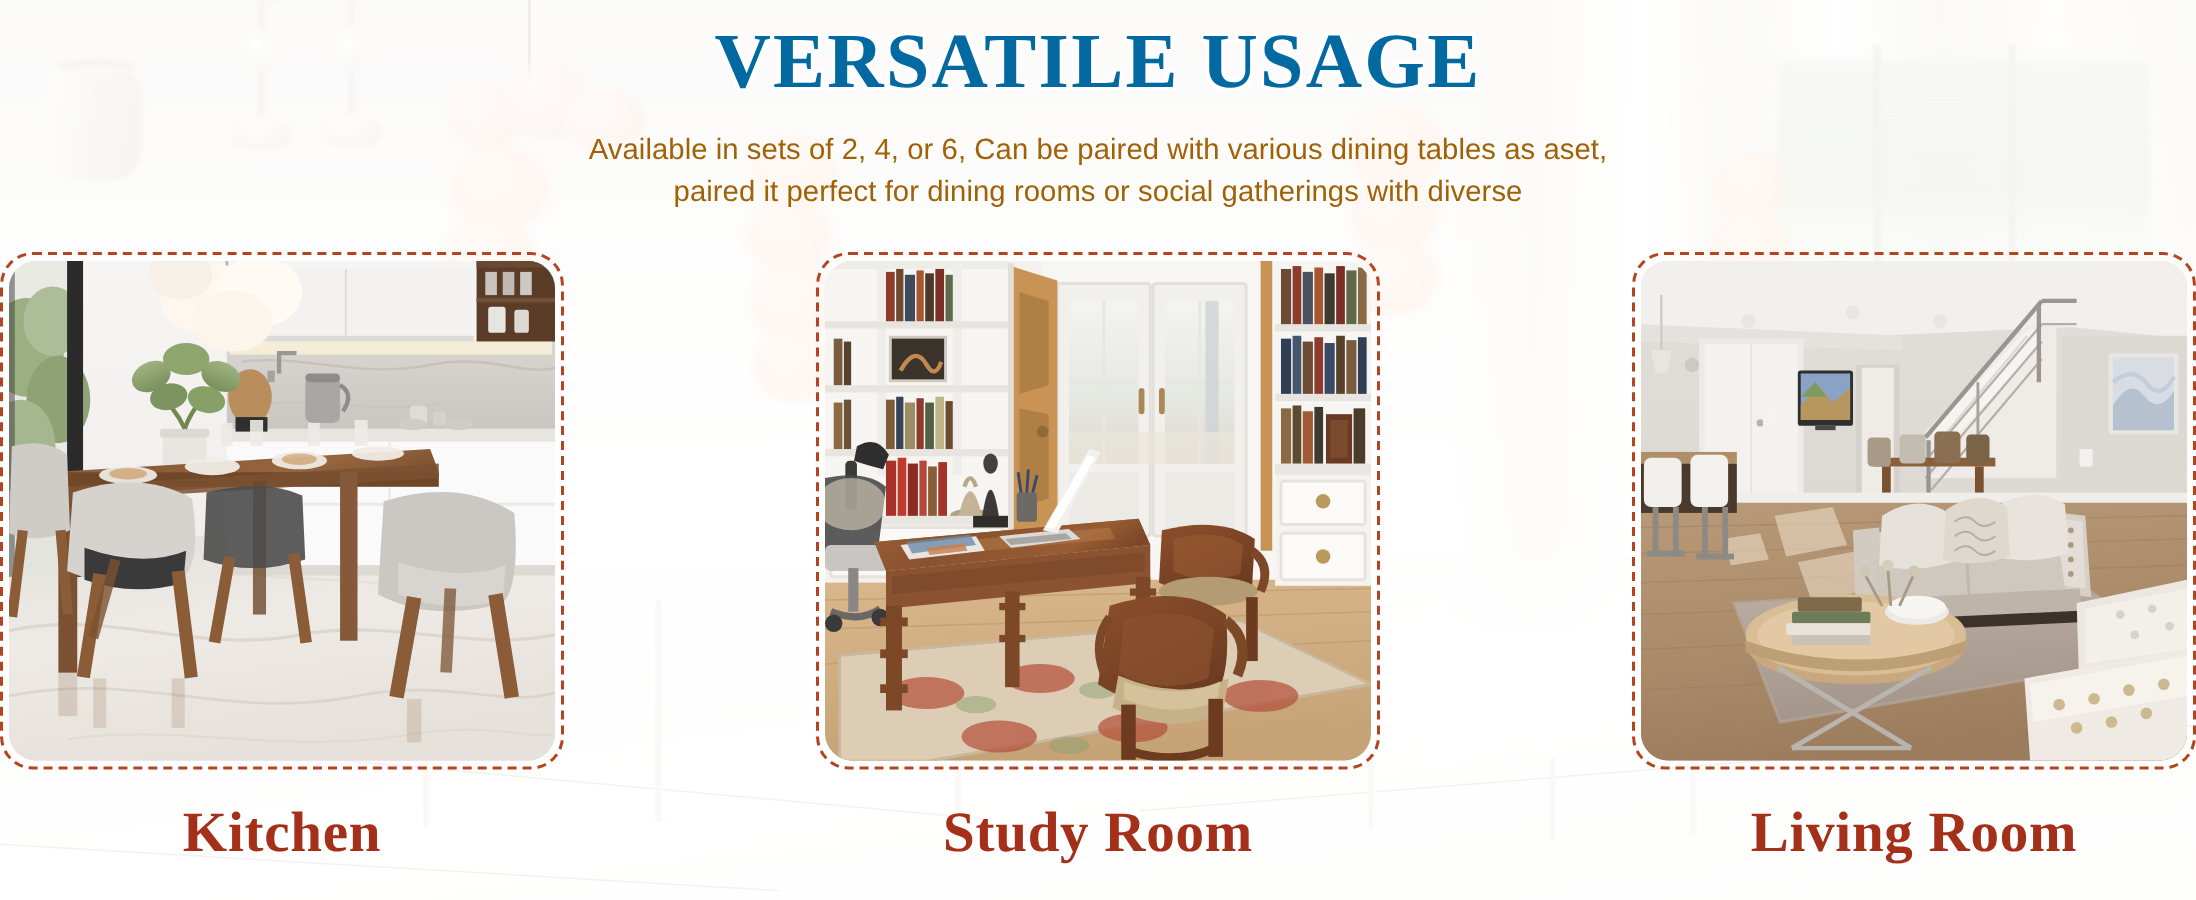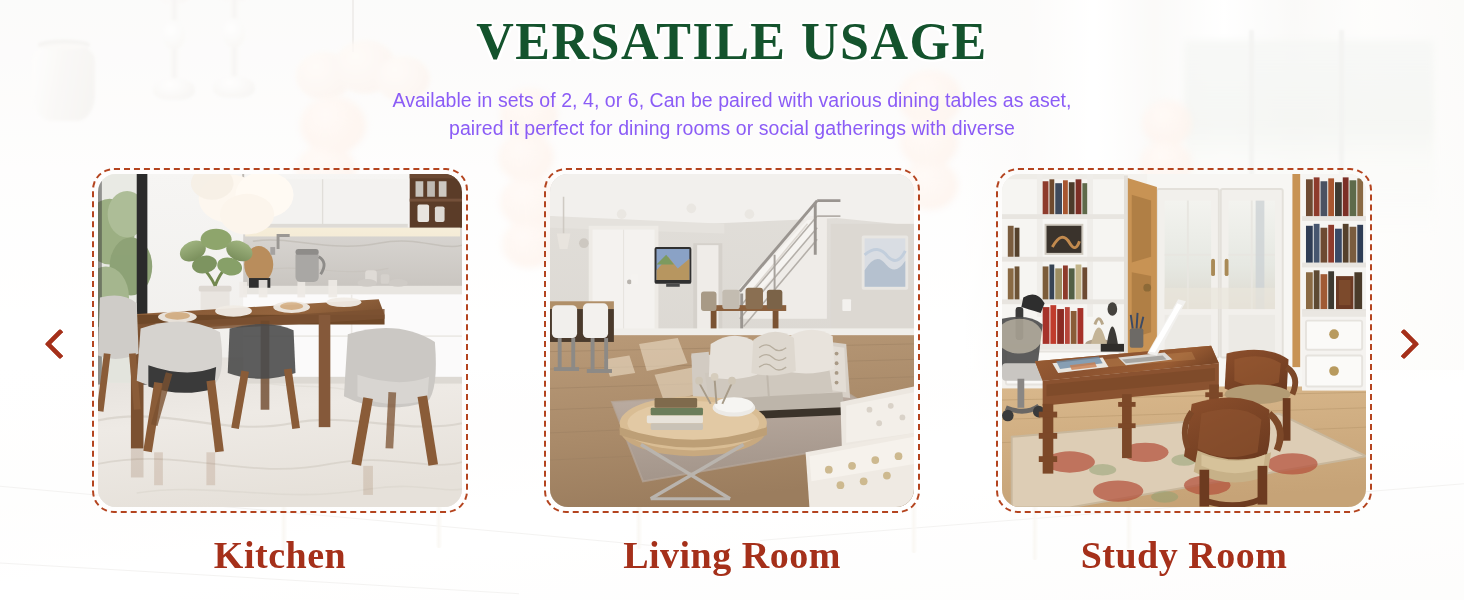--- a/index.html
+++ b/index.html
@@ -209,48 +209,48 @@
   }
 
   .headline {
     position: absolute;
     top: 16px; left: 0; right: 0;
     text-align: center;
     font-family: "Liberation Serif", serif;
     font-weight: bold;
     font-size: 52px;
     letter-spacing: 1.5px;
-    color: #14532d;
+    color: #0369a1;
     text-shadow:
       0 0 3px #fff, 0 0 3px #fff, 0 0 6px #fff,
       2px 2px 0 rgba(255,255,255,.95),
       -2px 2px 0 rgba(255,255,255,.95),
       2px -2px 0 rgba(255,255,255,.9),
       -2px -2px 0 rgba(255,255,255,.9);
     line-height: 1;
   }
 
   .subtitle {
     position: absolute;
     top: 86px; left: 0; right: 0;
     text-align: center;
     font-size: 19.5px;
     line-height: 28px;
-    color: #8b5cf6;
+    color: #a16207;
     letter-spacing: .05px;
   }
   .subtitle span { display: block; }
 
   
   .cards {
     position: absolute;
     top: 168px;
     left: 0; right: 0;
     display: flex;
-    justify-content: center;
+    justify-content: space-between;
     gap: 76px;
   }
 
   .card { width: 376px; }
 
   .card-frame {
     width: 376px;
     height: 345px;
     border: 2px dashed #B4441F;
     border-radius: 22px;
@@ -545,239 +545,20 @@
           </g>
         </svg>
       </div>
       <div class="card-caption">Kitchen</div>
     </div>
 
     <div class="card">
       <div class="card-frame">
         <svg class="card-photo" viewBox="0 0 376 345" preserveAspectRatio="xMidYMid slice">
           <defs>
-            <linearGradient id="l-wall" x1="0" y1="0" x2="0" y2="1">
-              <stop offset="0%" stop-color="#e2dfda"></stop>
-              <stop offset="100%" stop-color="#d6d2cc"></stop>
-            </linearGradient>
-            <linearGradient id="l-floor" x1="0" y1="0" x2="0.25" y2="1">
-              <stop offset="0%" stop-color="#b99a78"></stop>
-              <stop offset="60%" stop-color="#a98a69"></stop>
-              <stop offset="100%" stop-color="#9b7d5e"></stop>
-            </linearGradient>
-            <linearGradient id="l-rug" x1="0" y1="0" x2="0.2" y2="1">
-              <stop offset="0%" stop-color="#bdaea3"></stop>
-              <stop offset="100%" stop-color="#a3958a"></stop>
-            </linearGradient>
-            <linearGradient id="l-sofa" x1="0" y1="0" x2="0" y2="1">
-              <stop offset="0%" stop-color="#ded8d0"></stop>
-              <stop offset="100%" stop-color="#c9c2b8"></stop>
-            </linearGradient>
-          </defs>
-
-          <rect width="376" height="345" fill="url(#l-wall)"></rect>
-
-          <path d="M0 0 H376 V54 L296 46 L70 56 L0 44 Z" fill="#f2f0ed"></path>
-          <circle cx="74" cy="42" r="5" fill="#eae7e2"></circle>
-          <circle cx="146" cy="36" r="5" fill="#eae7e2"></circle>
-          <circle cx="206" cy="42" r="5" fill="#eae7e2"></circle>
-
-          <path d="M0 44 L180 52 L180 62 L0 56 Z" fill="#e5e2dd"></path>
-
-          <rect x="40" y="54" width="72" height="110" fill="#eeebe6"></rect>
-          <rect x="44" y="58" width="64" height="104" fill="#f4f2ef"></rect>
-          <line x1="76" y1="58" x2="76" y2="162" stroke="#e5e2dd" stroke-width="1"></line>
-          <circle cx="82" cy="112" r="2.5" fill="#b8b4ae"></circle>
-
-          <rect x="84" y="104" width="7" height="10" fill="#f5f3f0"></rect>
-
-          <line x1="14" y1="24" x2="14" y2="62" stroke="#cfcac3" stroke-width="1.6"></line>
-          <path d="M7 62 h14 l-3 16 h-8 Z" fill="#e8e4de"></path>
-          <circle cx="35" cy="72" r="5" fill="#cdc8c1"></circle>
-
-          <rect x="108" y="76" width="38" height="38" rx="2" fill="#2f2f2f"></rect>
-          <rect x="110" y="78" width="34" height="32" fill="#8aa2c6"></rect>
-          <path d="M110 100 L122 86 L132 98 L144 88 V110 H110 Z" fill="#b79660"></path>
-          <path d="M110 94 L120 84 L128 94 Z" fill="#7d9a5f"></path>
-          <rect x="120" y="114" width="14" height="3" fill="#4a4a4a"></rect>
-
-          <rect x="148" y="72" width="30" height="96" fill="#d5d1cb"></rect>
-          <rect x="152" y="74" width="22" height="92" fill="#efece8"></rect>
-
-          <rect x="290" y="52" width="86" height="190" fill="#dcd8d2"></rect>
-
-          <rect x="322" y="64" width="48" height="56" rx="2" fill="#e8e6e2"></rect>
-          <rect x="325" y="67" width="42" height="50" fill="#d9dde3"></rect>
-          <path d="M325 100 q12 -20 22 -6 q10 12 20 -4 v27 h-42 Z" fill="#aebccb" opacity=".85"></path>
-          <path d="M325 84 q14 -12 24 2 q10 10 18 -6" stroke="#c2cedc" stroke-width="3" fill="none"></path>
-
-          <rect x="302" y="130" width="9" height="12" rx="1" fill="#f3f1ee"></rect>
-
-          <g>
-            <path d="M196 118 L266 44 L286 44 L286 150 L196 150 Z" fill="#efece8"></path>
-
-            <path d="M200 118 L266 48 L276 48 L276 58 L214 124 Z" fill="#f6f4f1"></path>
-            <g stroke="#ded9d3" stroke-width="1.6">
-              <line x1="206" y1="124" x2="216" y2="112"></line>
-              <line x1="216" y1="112" x2="226" y2="100"></line>
-              <line x1="226" y1="100" x2="236" y2="88"></line>
-              <line x1="236" y1="88" x2="246" y2="76"></line>
-              <line x1="246" y1="76" x2="256" y2="64"></line>
-              <line x1="256" y1="64" x2="266" y2="52"></line>
-            </g>
-
-            <line x1="196" y1="122" x2="276" y2="28" stroke="#9a9590" stroke-width="3"></line>
-            <line x1="196" y1="138" x2="276" y2="44" stroke="#b4afa9" stroke-width="1.6"></line>
-            <line x1="196" y1="150" x2="276" y2="56" stroke="#b4afa9" stroke-width="1.6"></line>
-            <line x1="200" y1="158" x2="276" y2="68" stroke="#b4afa9" stroke-width="1.6"></line>
-            <line x1="198" y1="124" x2="198" y2="166" stroke="#9a9590" stroke-width="3"></line>
-            <line x1="232" y1="84" x2="232" y2="132" stroke="#a8a39d" stroke-width="2"></line>
-            <line x1="274" y1="30" x2="274" y2="84" stroke="#9a9590" stroke-width="3"></line>
-
-            <line x1="276" y1="28" x2="300" y2="28" stroke="#9a9590" stroke-width="3"></line>
-            <line x1="276" y1="44" x2="300" y2="44" stroke="#b4afa9" stroke-width="1.6"></line>
-          </g>
-
-          <g>
-            <rect x="160" y="136" width="84" height="6" fill="#8a5f3c"></rect>
-            <rect x="166" y="142" width="6" height="26" fill="#7a5232"></rect>
-            <rect x="230" y="142" width="6" height="24" fill="#7a5232"></rect>
-            <rect x="178" y="120" width="18" height="20" rx="3" fill="#c3bcb1"></rect>
-            <rect x="202" y="118" width="18" height="22" rx="3" fill="#8a6f52"></rect>
-            <rect x="224" y="120" width="16" height="20" rx="3" fill="#7b6348"></rect>
-            <rect x="156" y="122" width="16" height="20" rx="3" fill="#a89a86"></rect>
-          </g>
-
-          <path d="M0 166 H376 V345 H0 Z" fill="url(#l-floor)"></path>
-          <g stroke="#9d8162" stroke-width="1" opacity=".55">
-            <line x1="0" y1="184" x2="376" y2="176"></line>
-            <line x1="0" y1="202" x2="376" y2="192"></line>
-            <line x1="0" y1="222" x2="376" y2="210"></line>
-            <line x1="0" y1="244" x2="376" y2="230"></line>
-            <line x1="0" y1="268" x2="376" y2="252"></line>
-            <line x1="0" y1="296" x2="376" y2="278"></line>
-          </g>
-
-          <g opacity=".55" fill="#f0e3cd">
-            <path d="M92 176 L132 170 L142 196 L100 204 Z"></path>
-            <path d="M108 208 L150 200 L160 226 L118 236 Z"></path>
-            <path d="M56 192 L82 188 L88 206 L62 210 Z"></path>
-          </g>
-
-          <rect x="0" y="160" width="376" height="7" fill="#f0eeea"></rect>
-
-          <g>
-            <rect x="0" y="132" width="66" height="8" fill="#b08f68"></rect>
-            <rect x="0" y="140" width="66" height="34" fill="#4a3a2c"></rect>
-            <rect x="2" y="136" width="26" height="34" rx="5" fill="#f1efec"></rect>
-            <rect x="34" y="134" width="26" height="36" rx="5" fill="#f3f1ee"></rect>
-            <rect x="8" y="170" width="4" height="34" fill="#8d8a86"></rect>
-            <rect x="22" y="170" width="4" height="34" fill="#8d8a86"></rect>
-            <rect x="42" y="170" width="4" height="36" fill="#8d8a86"></rect>
-            <rect x="56" y="170" width="4" height="36" fill="#8d8a86"></rect>
-            <rect x="4" y="200" width="26" height="4" fill="#8d8a86"></rect>
-            <rect x="38" y="202" width="26" height="4" fill="#8d8a86"></rect>
-          </g>
-
-          <path d="M64 236 L300 222 L376 270 L96 318 Z" fill="url(#l-rug)"></path>
-          <path d="M64 236 L300 222 L376 270 L96 318 Z" fill="none" stroke="#b5a79b" stroke-width="2" opacity=".7"></path>
-
-          <g>
-            <path d="M146 188 L300 182 L306 230 L152 240 Z" fill="url(#l-sofa)"></path>
-
-            <path d="M272 172 L306 176 L310 232 L276 228 Z" fill="#d7d0c7"></path>
-            <path d="M276 176 L304 180 L306 226 L278 222 Z" fill="#e3ddd5"></path>
-
-            <g fill="#a99a86">
-              <circle cx="283" cy="186" r="2"></circle>
-                <circle cx="283" cy="196" r="2"></circle>
-              <circle cx="283" cy="206" r="2"></circle>
-                <circle cx="283" cy="216" r="2"></circle>
-              <circle cx="296" cy="186" r="2"></circle>
-                <circle cx="296" cy="196" r="2"></circle>
-              <circle cx="296" cy="206" r="2"></circle>
-                <circle cx="296" cy="216" r="2"></circle>
-            </g>
-
-            <path d="M146 186 L164 184 L166 240 L148 242 Z" fill="#d2cbc2"></path>
-
-            <path d="M160 206 L288 198 L292 226 L164 236 Z" fill="#cfc8be"></path>
-            <line x1="224" y1="202" x2="226" y2="230" stroke="#c0b8ad" stroke-width="2"></line>
-
-            <path d="M152 234 L302 226 L304 244 L156 254 Z" fill="#bdb5aa"></path>
-            <rect x="156" y="248" width="146" height="8" fill="#3b332a" transform="rotate(-2.6 156 248)"></rect>
-
-            <path d="M166 176 q24 -16 46 -2 l2 34 q-26 8 -50 2 Z" fill="#e6e1da"></path>
-            <path d="M244 170 q26 -16 48 -2 l2 34 q-26 8 -52 2 Z" fill="#e8e3dc"></path>
-
-            <path d="M210 172 q22 -16 42 -2 l2 34 q-24 8 -46 2 Z" fill="#ded8cf"></path>
-            <g stroke="#b7ae9f" stroke-width="1.3" fill="none">
-              <path d="M216 180 q8 -6 14 0 q6 6 14 0"></path>
-              <path d="M216 190 q8 -6 14 0 q6 6 14 0"></path>
-              <path d="M216 200 q8 -6 14 0 q6 6 14 0"></path>
-            </g>
-          </g>
-
-          <g>
-            <path d="M300 236 L376 220 L376 296 L302 300 Z" fill="#ece7e0"></path>
-            <path d="M306 240 L376 226 L376 268 L306 278 Z" fill="#f3efe9"></path>
-            <g fill="#d9d2c8">
-              <circle cx="330" cy="244" r="3"></circle>
-                <circle cx="352" cy="240" r="3"></circle>
-              <circle cx="340" cy="258" r="3"></circle>
-                <circle cx="364" cy="252" r="3"></circle>
-            </g>
-          </g>
-
-          <g>
-            <path d="M264 288 L376 268 L376 345 L268 345 Z" fill="#efeae3"></path>
-            <path d="M268 292 L376 272 L376 300 L270 318 Z" fill="#f6f2ec"></path>
-            <g fill="#cdb98f">
-              <circle cx="288" cy="306" r="4"></circle>
-                <circle cx="312" cy="302" r="4"></circle>
-              <circle cx="336" cy="296" r="4"></circle>
-                <circle cx="360" cy="292" r="4"></circle>
-              <circle cx="300" cy="322" r="4"></circle>
-                <circle cx="324" cy="318" r="4"></circle>
-              <circle cx="348" cy="312" r="4"></circle>
-            </g>
-          </g>
-
-          <g>
-            <ellipse cx="148" cy="264" rx="76" ry="28" fill="#c8a97f"></ellipse>
-            <ellipse cx="148" cy="258" rx="76" ry="28" fill="#d9bd94"></ellipse>
-            <ellipse cx="148" cy="258" rx="68" ry="23" fill="#e2c9a4"></ellipse>
-            <path d="M72 262 q76 26 152 0 l0 8 q-76 26 -152 0 Z" fill="#bd9f76"></path>
-
-            <line x1="94" y1="280" x2="186" y2="336" stroke="#b9b4ae" stroke-width="3.5"></line>
-            <line x1="200" y1="280" x2="104" y2="336" stroke="#b9b4ae" stroke-width="3.5"></line>
-            <line x1="104" y1="336" x2="186" y2="336" stroke="#b9b4ae" stroke-width="3"></line>
-
-            <rect x="104" y="242" width="54" height="8" rx="1.5" fill="#6b7d5a"></rect>
-            <rect x="100" y="250" width="58" height="8" rx="1.5" fill="#e8e3da"></rect>
-            <rect x="104" y="258" width="54" height="7" rx="1.5" fill="#c9c2b6"></rect>
-            <rect x="108" y="232" width="44" height="10" rx="1.5" fill="#7f6a4c"></rect>
-
-            <ellipse cx="190" cy="242" rx="22" ry="9" fill="#eceae6"></ellipse>
-            <ellipse cx="190" cy="239" rx="20" ry="8" fill="#f6f5f2"></ellipse>
-
-            <path d="M166 238 l-12 -22 M172 238 l-2 -26 M178 238 l10 -22" stroke="#a79b88" stroke-width="2"></path>
-            <circle cx="154" cy="214" r="4" fill="#cfc6b6"></circle>
-            <circle cx="170" cy="210" r="4" fill="#d6cdbd"></circle>
-            <circle cx="188" cy="214" r="4" fill="#cfc6b6"></circle>
-          </g>
-        </svg>
-      </div>
-      <div class="card-caption">Living Room</div>
-    </div>
-
-    <div class="card">
-      <div class="card-frame">
-        <svg class="card-photo" viewBox="0 0 376 345" preserveAspectRatio="xMidYMid slice">
-          <defs>
             <linearGradient id="s-floor" x1="0" y1="0" x2="0.2" y2="1">
               <stop offset="0%" stop-color="#d9b88c"></stop>
               <stop offset="100%" stop-color="#c6a377"></stop>
             </linearGradient>
             <linearGradient id="s-desk" x1="0" y1="0" x2="1" y2="0.3">
               <stop offset="0%" stop-color="#9c5f34"></stop>
               <stop offset="40%" stop-color="#8a5230"></stop>
               <stop offset="80%" stop-color="#995c33"></stop>
               <stop offset="100%" stop-color="#7c4828"></stop>
             </linearGradient>
@@ -1039,14 +820,233 @@
             <rect x="264" y="302" width="10" height="40" fill="#6d3b20"></rect>
             <path d="M210 338 q32 10 58 -2" stroke="#6d3b20" stroke-width="6" fill="none"></path>
           </g>
 
           <ellipse cx="18" cy="168" rx="24" ry="18" fill="#f6e9cf" opacity=".5"></ellipse>
         </svg>
       </div>
       <div class="card-caption">Study Room</div>
     </div>
 
+    <div class="card">
+      <div class="card-frame">
+        <svg class="card-photo" viewBox="0 0 376 345" preserveAspectRatio="xMidYMid slice">
+          <defs>
+            <linearGradient id="l-wall" x1="0" y1="0" x2="0" y2="1">
+              <stop offset="0%" stop-color="#e2dfda"></stop>
+              <stop offset="100%" stop-color="#d6d2cc"></stop>
+            </linearGradient>
+            <linearGradient id="l-floor" x1="0" y1="0" x2="0.25" y2="1">
+              <stop offset="0%" stop-color="#b99a78"></stop>
+              <stop offset="60%" stop-color="#a98a69"></stop>
+              <stop offset="100%" stop-color="#9b7d5e"></stop>
+            </linearGradient>
+            <linearGradient id="l-rug" x1="0" y1="0" x2="0.2" y2="1">
+              <stop offset="0%" stop-color="#bdaea3"></stop>
+              <stop offset="100%" stop-color="#a3958a"></stop>
+            </linearGradient>
+            <linearGradient id="l-sofa" x1="0" y1="0" x2="0" y2="1">
+              <stop offset="0%" stop-color="#ded8d0"></stop>
+              <stop offset="100%" stop-color="#c9c2b8"></stop>
+            </linearGradient>
+          </defs>
+
+          <rect width="376" height="345" fill="url(#l-wall)"></rect>
+
+          <path d="M0 0 H376 V54 L296 46 L70 56 L0 44 Z" fill="#f2f0ed"></path>
+          <circle cx="74" cy="42" r="5" fill="#eae7e2"></circle>
+          <circle cx="146" cy="36" r="5" fill="#eae7e2"></circle>
+          <circle cx="206" cy="42" r="5" fill="#eae7e2"></circle>
+
+          <path d="M0 44 L180 52 L180 62 L0 56 Z" fill="#e5e2dd"></path>
+
+          <rect x="40" y="54" width="72" height="110" fill="#eeebe6"></rect>
+          <rect x="44" y="58" width="64" height="104" fill="#f4f2ef"></rect>
+          <line x1="76" y1="58" x2="76" y2="162" stroke="#e5e2dd" stroke-width="1"></line>
+          <circle cx="82" cy="112" r="2.5" fill="#b8b4ae"></circle>
+
+          <rect x="84" y="104" width="7" height="10" fill="#f5f3f0"></rect>
+
+          <line x1="14" y1="24" x2="14" y2="62" stroke="#cfcac3" stroke-width="1.6"></line>
+          <path d="M7 62 h14 l-3 16 h-8 Z" fill="#e8e4de"></path>
+          <circle cx="35" cy="72" r="5" fill="#cdc8c1"></circle>
+
+          <rect x="108" y="76" width="38" height="38" rx="2" fill="#2f2f2f"></rect>
+          <rect x="110" y="78" width="34" height="32" fill="#8aa2c6"></rect>
+          <path d="M110 100 L122 86 L132 98 L144 88 V110 H110 Z" fill="#b79660"></path>
+          <path d="M110 94 L120 84 L128 94 Z" fill="#7d9a5f"></path>
+          <rect x="120" y="114" width="14" height="3" fill="#4a4a4a"></rect>
+
+          <rect x="148" y="72" width="30" height="96" fill="#d5d1cb"></rect>
+          <rect x="152" y="74" width="22" height="92" fill="#efece8"></rect>
+
+          <rect x="290" y="52" width="86" height="190" fill="#dcd8d2"></rect>
+
+          <rect x="322" y="64" width="48" height="56" rx="2" fill="#e8e6e2"></rect>
+          <rect x="325" y="67" width="42" height="50" fill="#d9dde3"></rect>
+          <path d="M325 100 q12 -20 22 -6 q10 12 20 -4 v27 h-42 Z" fill="#aebccb" opacity=".85"></path>
+          <path d="M325 84 q14 -12 24 2 q10 10 18 -6" stroke="#c2cedc" stroke-width="3" fill="none"></path>
+
+          <rect x="302" y="130" width="9" height="12" rx="1" fill="#f3f1ee"></rect>
+
+          <g>
+            <path d="M196 118 L266 44 L286 44 L286 150 L196 150 Z" fill="#efece8"></path>
+
+            <path d="M200 118 L266 48 L276 48 L276 58 L214 124 Z" fill="#f6f4f1"></path>
+            <g stroke="#ded9d3" stroke-width="1.6">
+              <line x1="206" y1="124" x2="216" y2="112"></line>
+              <line x1="216" y1="112" x2="226" y2="100"></line>
+              <line x1="226" y1="100" x2="236" y2="88"></line>
+              <line x1="236" y1="88" x2="246" y2="76"></line>
+              <line x1="246" y1="76" x2="256" y2="64"></line>
+              <line x1="256" y1="64" x2="266" y2="52"></line>
+            </g>
+
+            <line x1="196" y1="122" x2="276" y2="28" stroke="#9a9590" stroke-width="3"></line>
+            <line x1="196" y1="138" x2="276" y2="44" stroke="#b4afa9" stroke-width="1.6"></line>
+            <line x1="196" y1="150" x2="276" y2="56" stroke="#b4afa9" stroke-width="1.6"></line>
+            <line x1="200" y1="158" x2="276" y2="68" stroke="#b4afa9" stroke-width="1.6"></line>
+            <line x1="198" y1="124" x2="198" y2="166" stroke="#9a9590" stroke-width="3"></line>
+            <line x1="232" y1="84" x2="232" y2="132" stroke="#a8a39d" stroke-width="2"></line>
+            <line x1="274" y1="30" x2="274" y2="84" stroke="#9a9590" stroke-width="3"></line>
+
+            <line x1="276" y1="28" x2="300" y2="28" stroke="#9a9590" stroke-width="3"></line>
+            <line x1="276" y1="44" x2="300" y2="44" stroke="#b4afa9" stroke-width="1.6"></line>
+          </g>
+
+          <g>
+            <rect x="160" y="136" width="84" height="6" fill="#8a5f3c"></rect>
+            <rect x="166" y="142" width="6" height="26" fill="#7a5232"></rect>
+            <rect x="230" y="142" width="6" height="24" fill="#7a5232"></rect>
+            <rect x="178" y="120" width="18" height="20" rx="3" fill="#c3bcb1"></rect>
+            <rect x="202" y="118" width="18" height="22" rx="3" fill="#8a6f52"></rect>
+            <rect x="224" y="120" width="16" height="20" rx="3" fill="#7b6348"></rect>
+            <rect x="156" y="122" width="16" height="20" rx="3" fill="#a89a86"></rect>
+          </g>
+
+          <path d="M0 166 H376 V345 H0 Z" fill="url(#l-floor)"></path>
+          <g stroke="#9d8162" stroke-width="1" opacity=".55">
+            <line x1="0" y1="184" x2="376" y2="176"></line>
+            <line x1="0" y1="202" x2="376" y2="192"></line>
+            <line x1="0" y1="222" x2="376" y2="210"></line>
+            <line x1="0" y1="244" x2="376" y2="230"></line>
+            <line x1="0" y1="268" x2="376" y2="252"></line>
+            <line x1="0" y1="296" x2="376" y2="278"></line>
+          </g>
+
+          <g opacity=".55" fill="#f0e3cd">
+            <path d="M92 176 L132 170 L142 196 L100 204 Z"></path>
+            <path d="M108 208 L150 200 L160 226 L118 236 Z"></path>
+            <path d="M56 192 L82 188 L88 206 L62 210 Z"></path>
+          </g>
+
+          <rect x="0" y="160" width="376" height="7" fill="#f0eeea"></rect>
+
+          <g>
+            <rect x="0" y="132" width="66" height="8" fill="#b08f68"></rect>
+            <rect x="0" y="140" width="66" height="34" fill="#4a3a2c"></rect>
+            <rect x="2" y="136" width="26" height="34" rx="5" fill="#f1efec"></rect>
+            <rect x="34" y="134" width="26" height="36" rx="5" fill="#f3f1ee"></rect>
+            <rect x="8" y="170" width="4" height="34" fill="#8d8a86"></rect>
+            <rect x="22" y="170" width="4" height="34" fill="#8d8a86"></rect>
+            <rect x="42" y="170" width="4" height="36" fill="#8d8a86"></rect>
+            <rect x="56" y="170" width="4" height="36" fill="#8d8a86"></rect>
+            <rect x="4" y="200" width="26" height="4" fill="#8d8a86"></rect>
+            <rect x="38" y="202" width="26" height="4" fill="#8d8a86"></rect>
+          </g>
+
+          <path d="M64 236 L300 222 L376 270 L96 318 Z" fill="url(#l-rug)"></path>
+          <path d="M64 236 L300 222 L376 270 L96 318 Z" fill="none" stroke="#b5a79b" stroke-width="2" opacity=".7"></path>
+
+          <g>
+            <path d="M146 188 L300 182 L306 230 L152 240 Z" fill="url(#l-sofa)"></path>
+
+            <path d="M272 172 L306 176 L310 232 L276 228 Z" fill="#d7d0c7"></path>
+            <path d="M276 176 L304 180 L306 226 L278 222 Z" fill="#e3ddd5"></path>
+
+            <g fill="#a99a86">
+              <circle cx="283" cy="186" r="2"></circle>
+                <circle cx="283" cy="196" r="2"></circle>
+              <circle cx="283" cy="206" r="2"></circle>
+                <circle cx="283" cy="216" r="2"></circle>
+              <circle cx="296" cy="186" r="2"></circle>
+                <circle cx="296" cy="196" r="2"></circle>
+              <circle cx="296" cy="206" r="2"></circle>
+                <circle cx="296" cy="216" r="2"></circle>
+            </g>
+
+            <path d="M146 186 L164 184 L166 240 L148 242 Z" fill="#d2cbc2"></path>
+
+            <path d="M160 206 L288 198 L292 226 L164 236 Z" fill="#cfc8be"></path>
+            <line x1="224" y1="202" x2="226" y2="230" stroke="#c0b8ad" stroke-width="2"></line>
+
+            <path d="M152 234 L302 226 L304 244 L156 254 Z" fill="#bdb5aa"></path>
+            <rect x="156" y="248" width="146" height="8" fill="#3b332a" transform="rotate(-2.6 156 248)"></rect>
+
+            <path d="M166 176 q24 -16 46 -2 l2 34 q-26 8 -50 2 Z" fill="#e6e1da"></path>
+            <path d="M244 170 q26 -16 48 -2 l2 34 q-26 8 -52 2 Z" fill="#e8e3dc"></path>
+
+            <path d="M210 172 q22 -16 42 -2 l2 34 q-24 8 -46 2 Z" fill="#ded8cf"></path>
+            <g stroke="#b7ae9f" stroke-width="1.3" fill="none">
+              <path d="M216 180 q8 -6 14 0 q6 6 14 0"></path>
+              <path d="M216 190 q8 -6 14 0 q6 6 14 0"></path>
+              <path d="M216 200 q8 -6 14 0 q6 6 14 0"></path>
+            </g>
+          </g>
+
+          <g>
+            <path d="M300 236 L376 220 L376 296 L302 300 Z" fill="#ece7e0"></path>
+            <path d="M306 240 L376 226 L376 268 L306 278 Z" fill="#f3efe9"></path>
+            <g fill="#d9d2c8">
+              <circle cx="330" cy="244" r="3"></circle>
+                <circle cx="352" cy="240" r="3"></circle>
+              <circle cx="340" cy="258" r="3"></circle>
+                <circle cx="364" cy="252" r="3"></circle>
+            </g>
+          </g>
+
+          <g>
+            <path d="M264 288 L376 268 L376 345 L268 345 Z" fill="#efeae3"></path>
+            <path d="M268 292 L376 272 L376 300 L270 318 Z" fill="#f6f2ec"></path>
+            <g fill="#cdb98f">
+              <circle cx="288" cy="306" r="4"></circle>
+                <circle cx="312" cy="302" r="4"></circle>
+              <circle cx="336" cy="296" r="4"></circle>
+                <circle cx="360" cy="292" r="4"></circle>
+              <circle cx="300" cy="322" r="4"></circle>
+                <circle cx="324" cy="318" r="4"></circle>
+              <circle cx="348" cy="312" r="4"></circle>
+            </g>
+          </g>
+
+          <g>
+            <ellipse cx="148" cy="264" rx="76" ry="28" fill="#c8a97f"></ellipse>
+            <ellipse cx="148" cy="258" rx="76" ry="28" fill="#d9bd94"></ellipse>
+            <ellipse cx="148" cy="258" rx="68" ry="23" fill="#e2c9a4"></ellipse>
+            <path d="M72 262 q76 26 152 0 l0 8 q-76 26 -152 0 Z" fill="#bd9f76"></path>
+
+            <line x1="94" y1="280" x2="186" y2="336" stroke="#b9b4ae" stroke-width="3.5"></line>
+            <line x1="200" y1="280" x2="104" y2="336" stroke="#b9b4ae" stroke-width="3.5"></line>
+            <line x1="104" y1="336" x2="186" y2="336" stroke="#b9b4ae" stroke-width="3"></line>
+
+            <rect x="104" y="242" width="54" height="8" rx="1.5" fill="#6b7d5a"></rect>
+            <rect x="100" y="250" width="58" height="8" rx="1.5" fill="#e8e3da"></rect>
+            <rect x="104" y="258" width="54" height="7" rx="1.5" fill="#c9c2b6"></rect>
+            <rect x="108" y="232" width="44" height="10" rx="1.5" fill="#7f6a4c"></rect>
+
+            <ellipse cx="190" cy="242" rx="22" ry="9" fill="#eceae6"></ellipse>
+            <ellipse cx="190" cy="239" rx="20" ry="8" fill="#f6f5f2"></ellipse>
+
+            <path d="M166 238 l-12 -22 M172 238 l-2 -26 M178 238 l10 -22" stroke="#a79b88" stroke-width="2"></path>
+            <circle cx="154" cy="214" r="4" fill="#cfc6b6"></circle>
+            <circle cx="170" cy="210" r="4" fill="#d6cdbd"></circle>
+            <circle cx="188" cy="214" r="4" fill="#cfc6b6"></circle>
+          </g>
+        </svg>
+      </div>
+      <div class="card-caption">Living Room</div>
+    </div>
+
   </div>
 </div>
 
 </body></html>

